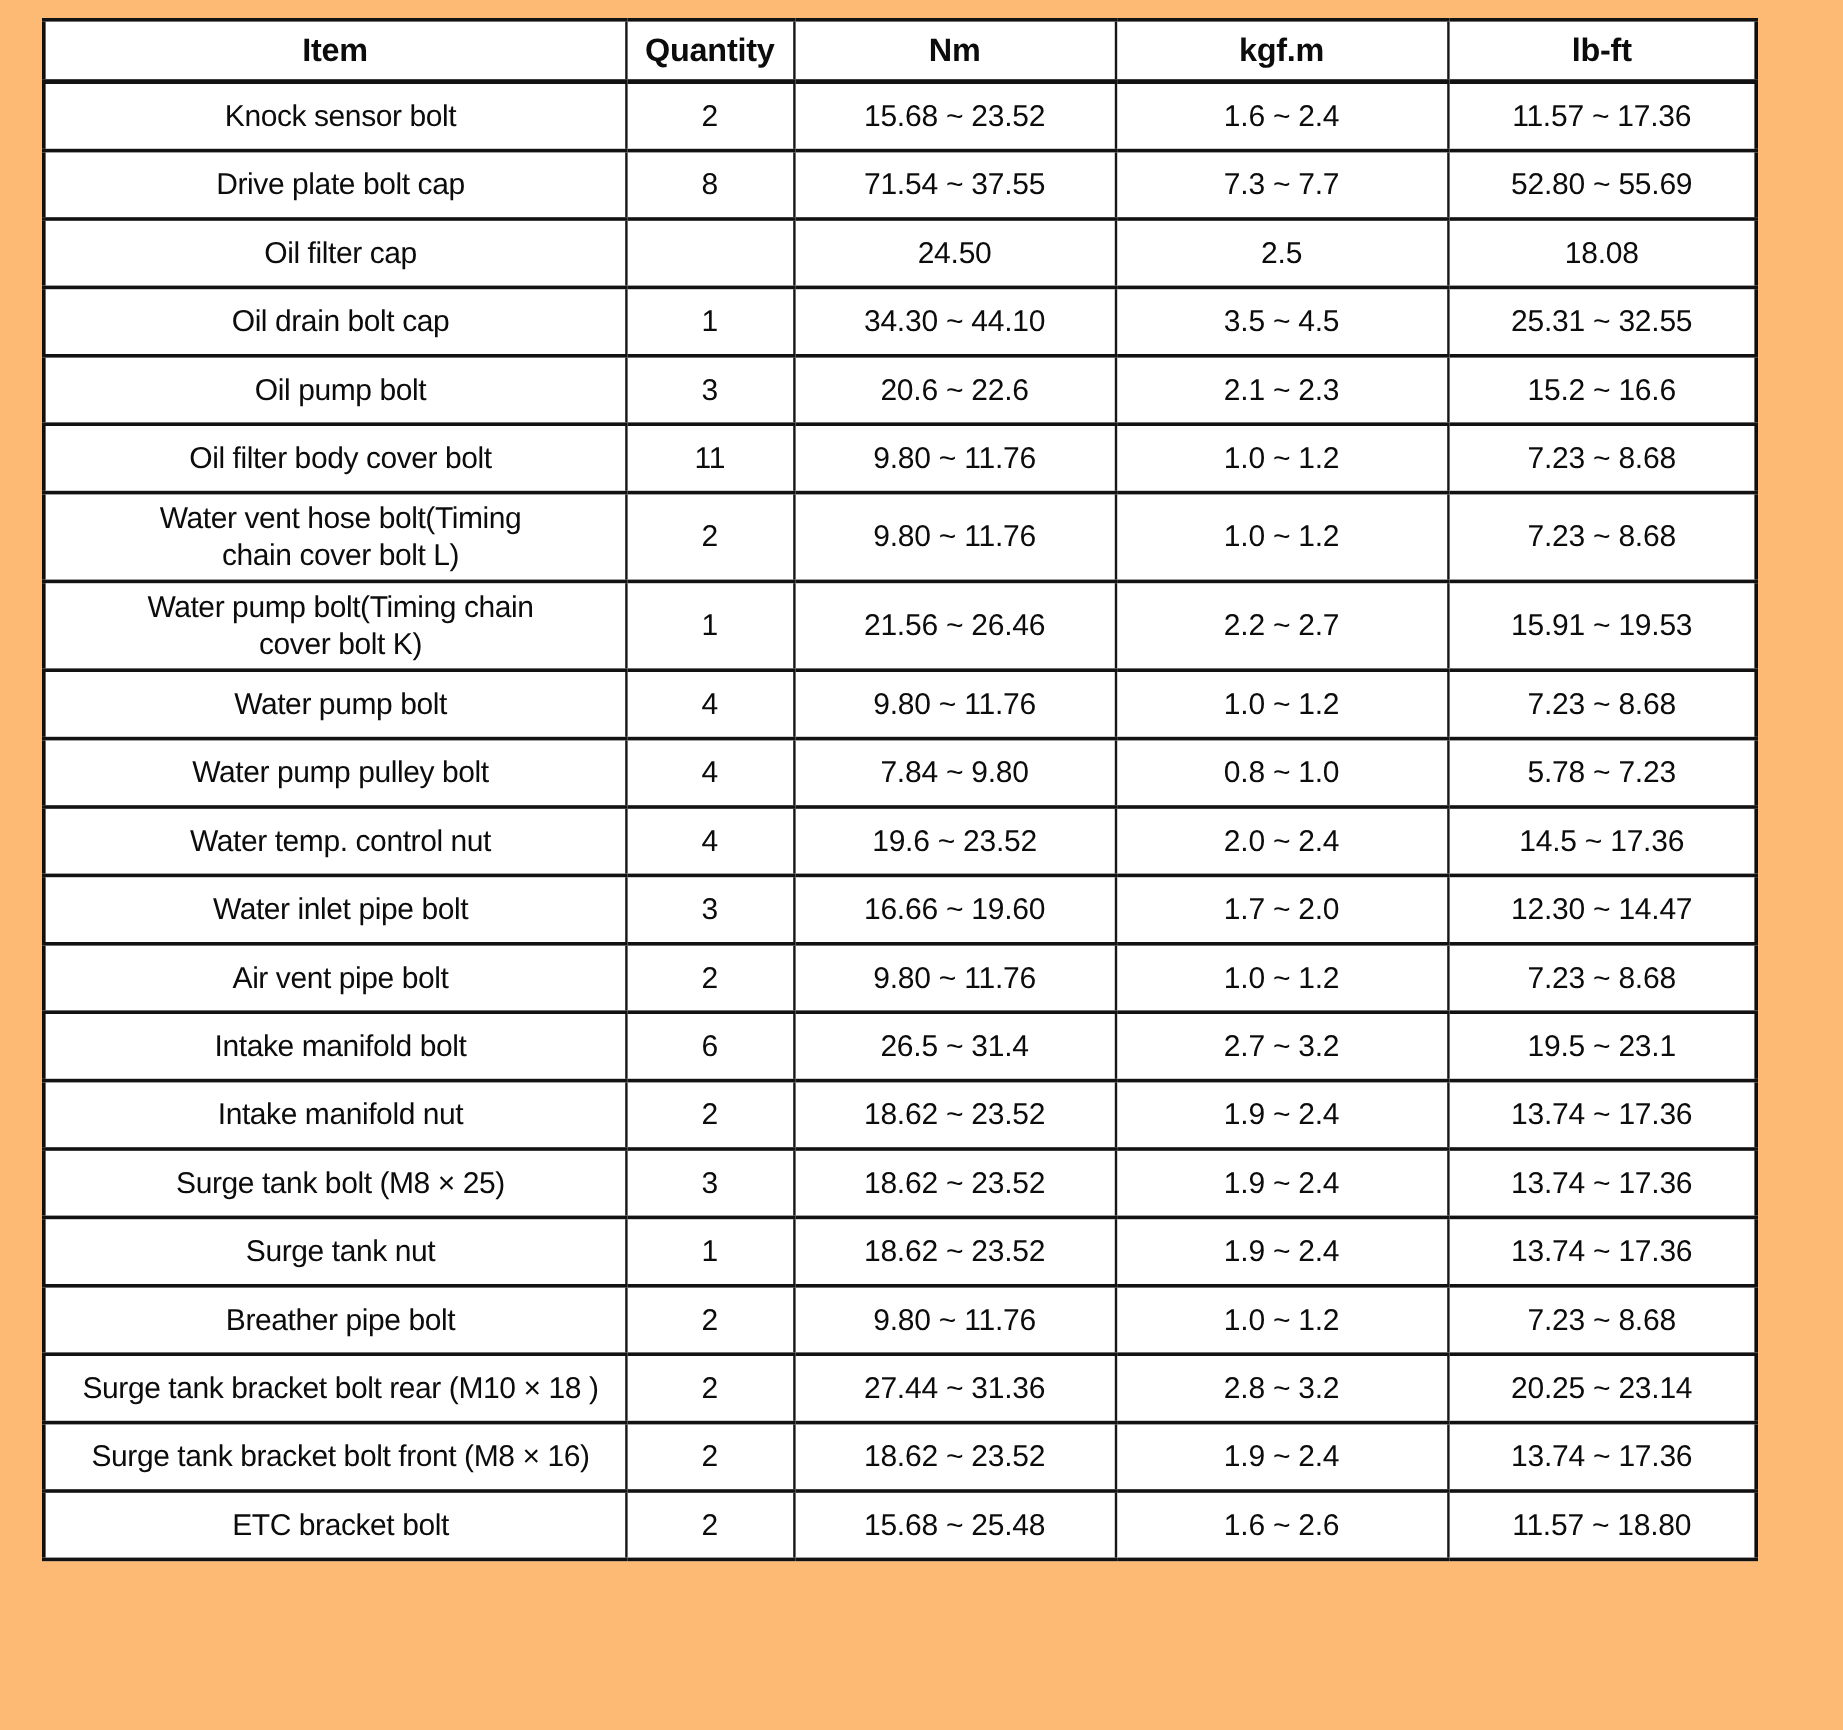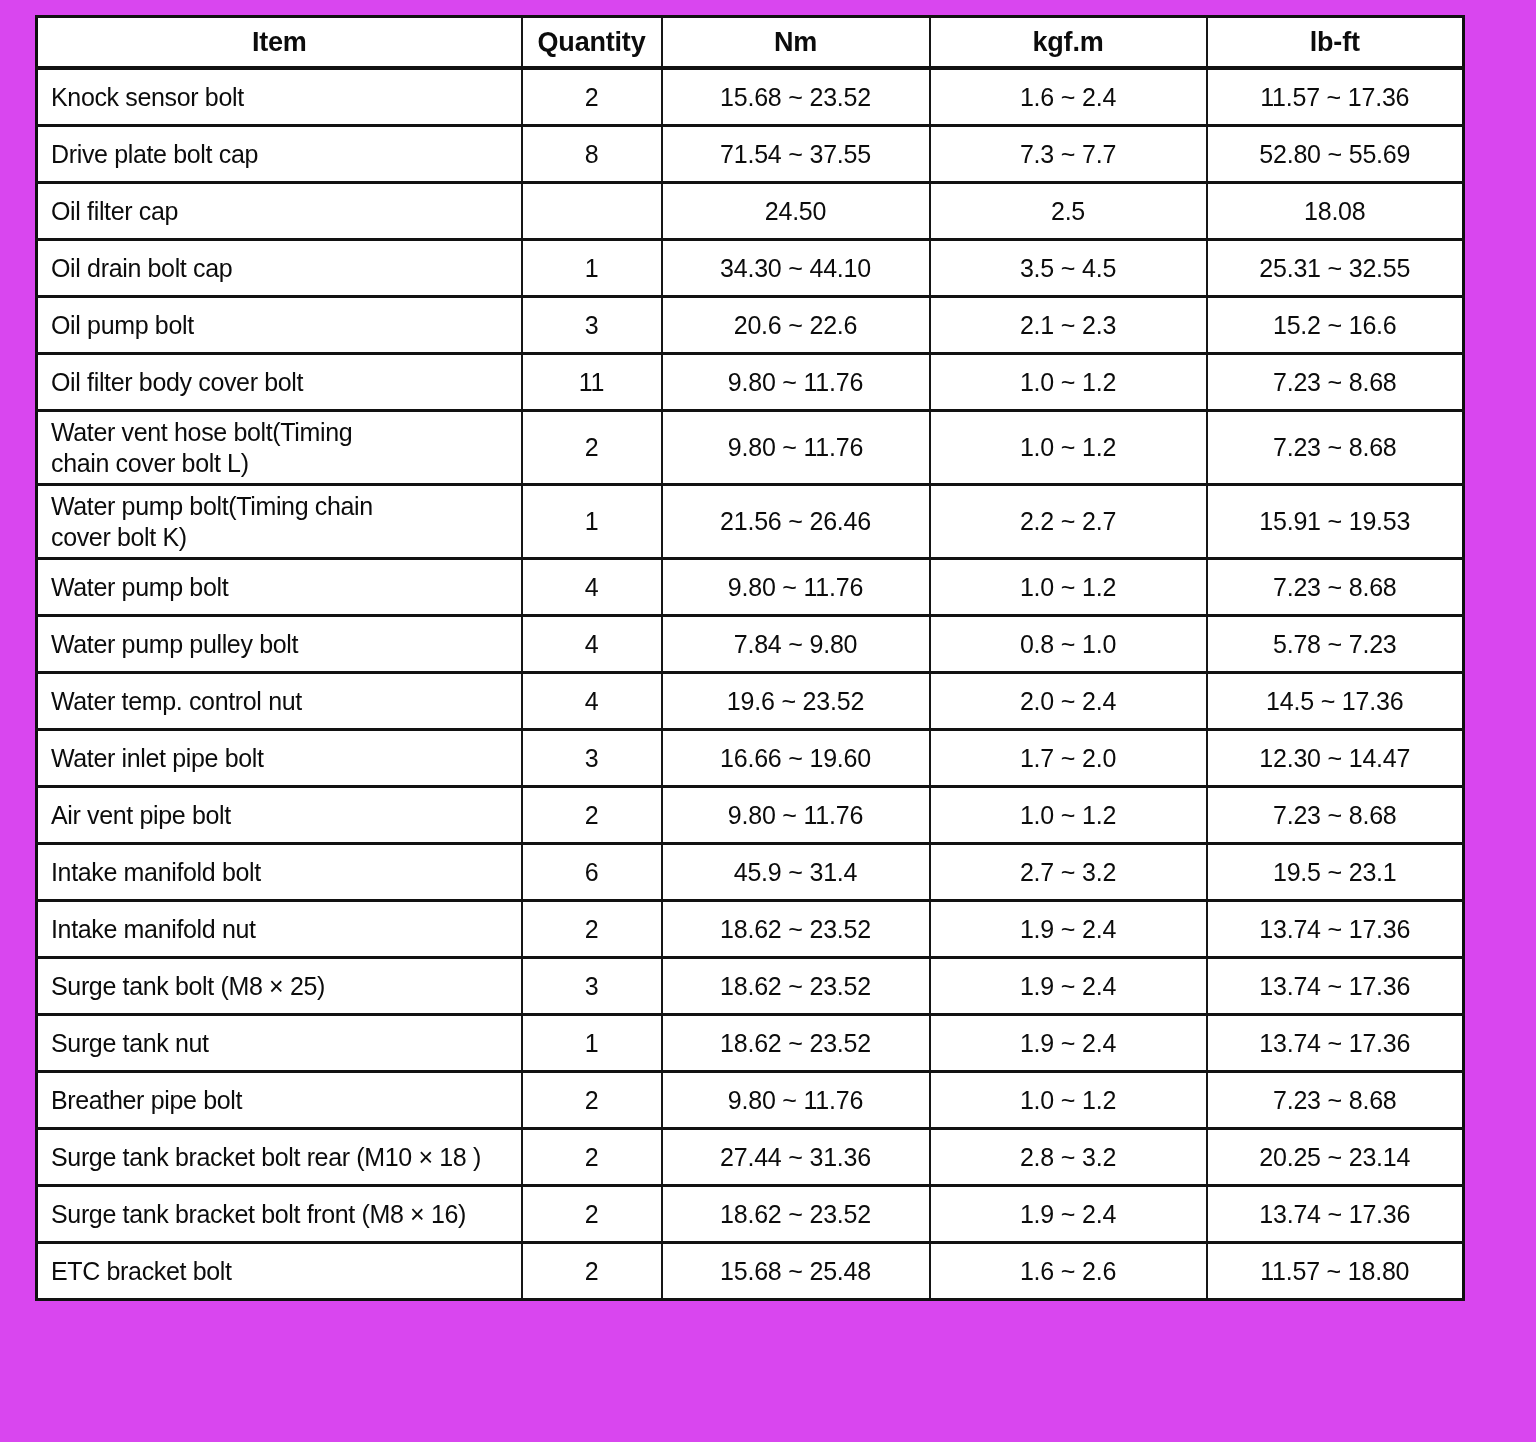--- a/index.html
+++ b/index.html
@@ -4,21 +4,21 @@
 <style>
   html, body {
     margin: 0;
     padding: 0;
     background: #ffffff;
   }
   .page {
     position: relative;
     width: 1536px;
     height: 1442px;
-    background: #d946ef;
+    background: #fdba74;
     font-family: "Liberation Sans", sans-serif;
     color: #0c0c0c;
     overflow: hidden;
   }
   table.spec {
     position: absolute;
     left: 35px;
     top: 15px;
     width: 1427px;
     border-collapse: collapse;
@@ -51,21 +51,21 @@
     border-bottom-width: 4px;
     letter-spacing: -0.2px;
   }
   table.spec tbody td {
     height: 44px;
     font-size: 25px;
     vertical-align: middle;
     line-height: 1.22;
   }
   td.c-item {
-    text-align: left;
+    text-align: center;
     padding: 5px 4px 5px 13px;
     white-space: pre-line;
     font-size: 24px;
     letter-spacing: -0.35px;
   }
   td.c-num {
     text-align: center;
     padding: 5px 2px;
     letter-spacing: -0.2px;
   }
@@ -181,21 +181,21 @@
         <tr>
           <td class="c-item">Air vent pipe bolt</td>
           <td class="c-num">2</td>
           <td class="c-num">9.80 ~ 11.76</td>
           <td class="c-num">1.0 ~ 1.2</td>
           <td class="c-num">7.23 ~ 8.68</td>
         </tr>
         <tr>
           <td class="c-item">Intake manifold bolt</td>
           <td class="c-num">6</td>
-          <td class="c-num">45.9 ~ 31.4</td>
+          <td class="c-num">26.5 ~ 31.4</td>
           <td class="c-num">2.7 ~ 3.2</td>
           <td class="c-num">19.5 ~ 23.1</td>
         </tr>
         <tr>
           <td class="c-item">Intake manifold nut</td>
           <td class="c-num">2</td>
           <td class="c-num">18.62 ~ 23.52</td>
           <td class="c-num">1.9 ~ 2.4</td>
           <td class="c-num">13.74 ~ 17.36</td>
         </tr>

